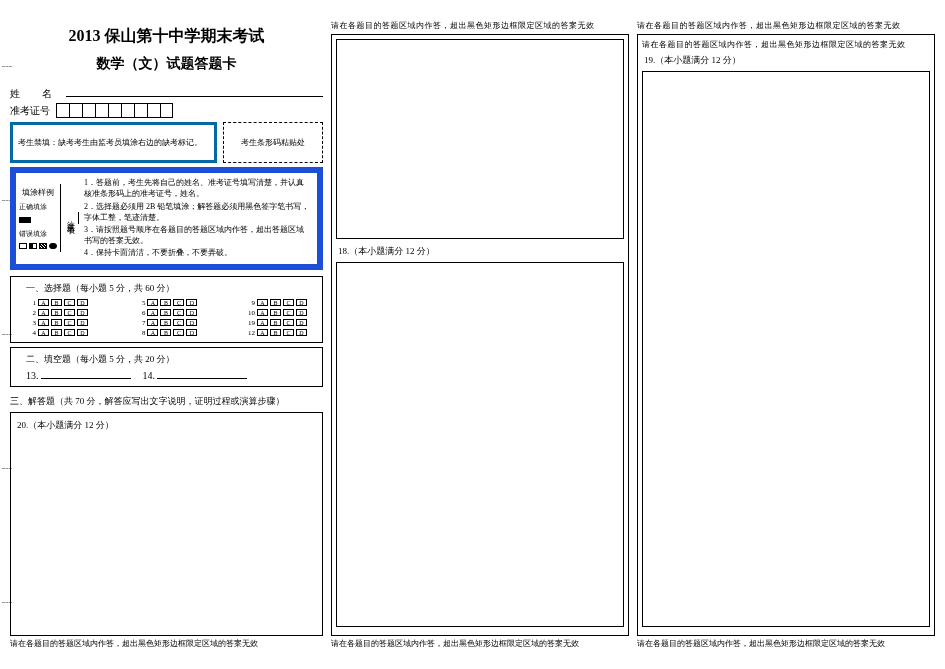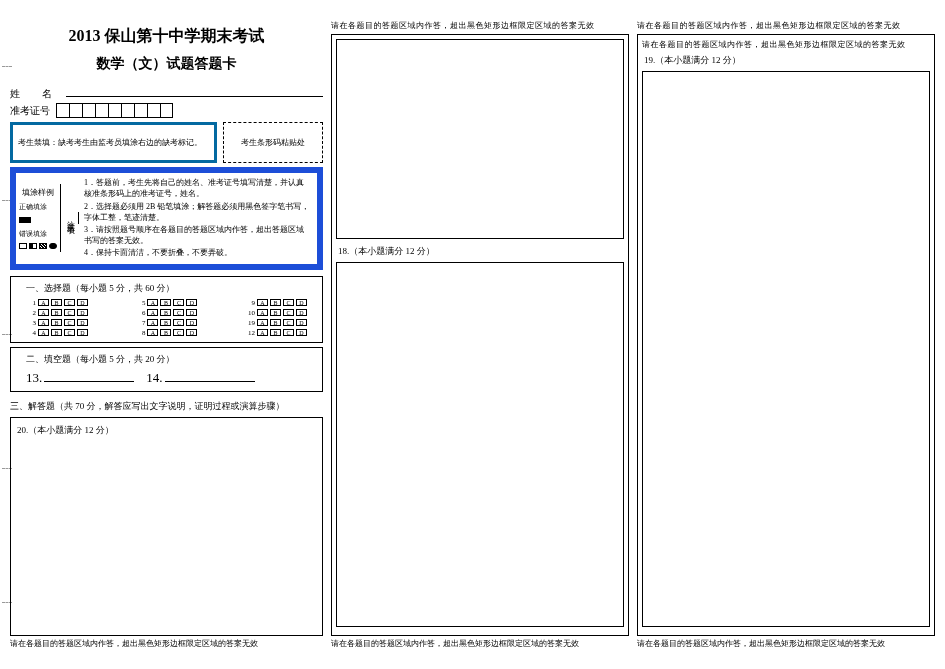--- a/index.html
+++ b/index.html
@@ -55,21 +55,21 @@
 
     .section-box{border:1px solid #000;padding:5px 15px;margin-bottom:4px;}
     .section-hdr{font-size:9px;font-weight:normal;margin-bottom:4px;}
 
     .mc-grid{display:flex;justify-content:space-between;font-size:7px;}
     .mc-col{display:flex;flex-direction:column;gap:2px;}
     .mc-row{display:flex;align-items:center;gap:2px;}
     .mc-num{width:10px;text-align:right;}
     .opt{width:11px;height:7px;border:1px solid #000;display:flex;align-items:center;justify-content:center;font-size:6px;line-height:1;}
 
-    .fill-row{display:flex;gap:12px;margin-top:4px;font-size:13px;}
+    .fill-row{display:flex;gap:12px;margin-top:4px;font-size:10px;}
     .fill-item{display:flex;align-items:baseline;gap:2px;}
     .fill-line{border-bottom:1px solid #000;width:90px;display:inline-block;height:9px;}
 
     .divider-text{font-size:9px;margin:4px 0;}
 
     .answer-area{border:1px solid #000;flex:1;padding:6px;font-size:9px;position:relative;}
     .warn-strip{font-size:8px;text-align:left;margin-bottom:2px;letter-spacing:0.5px;}
     
     .bind-marks{position:absolute;left:2px;top:0;bottom:0;display:flex;flex-direction:column;justify-content:space-around;pointer-events:none;}
     .bmark{width:10px;border-top:1px dashed #999;position:relative;}

